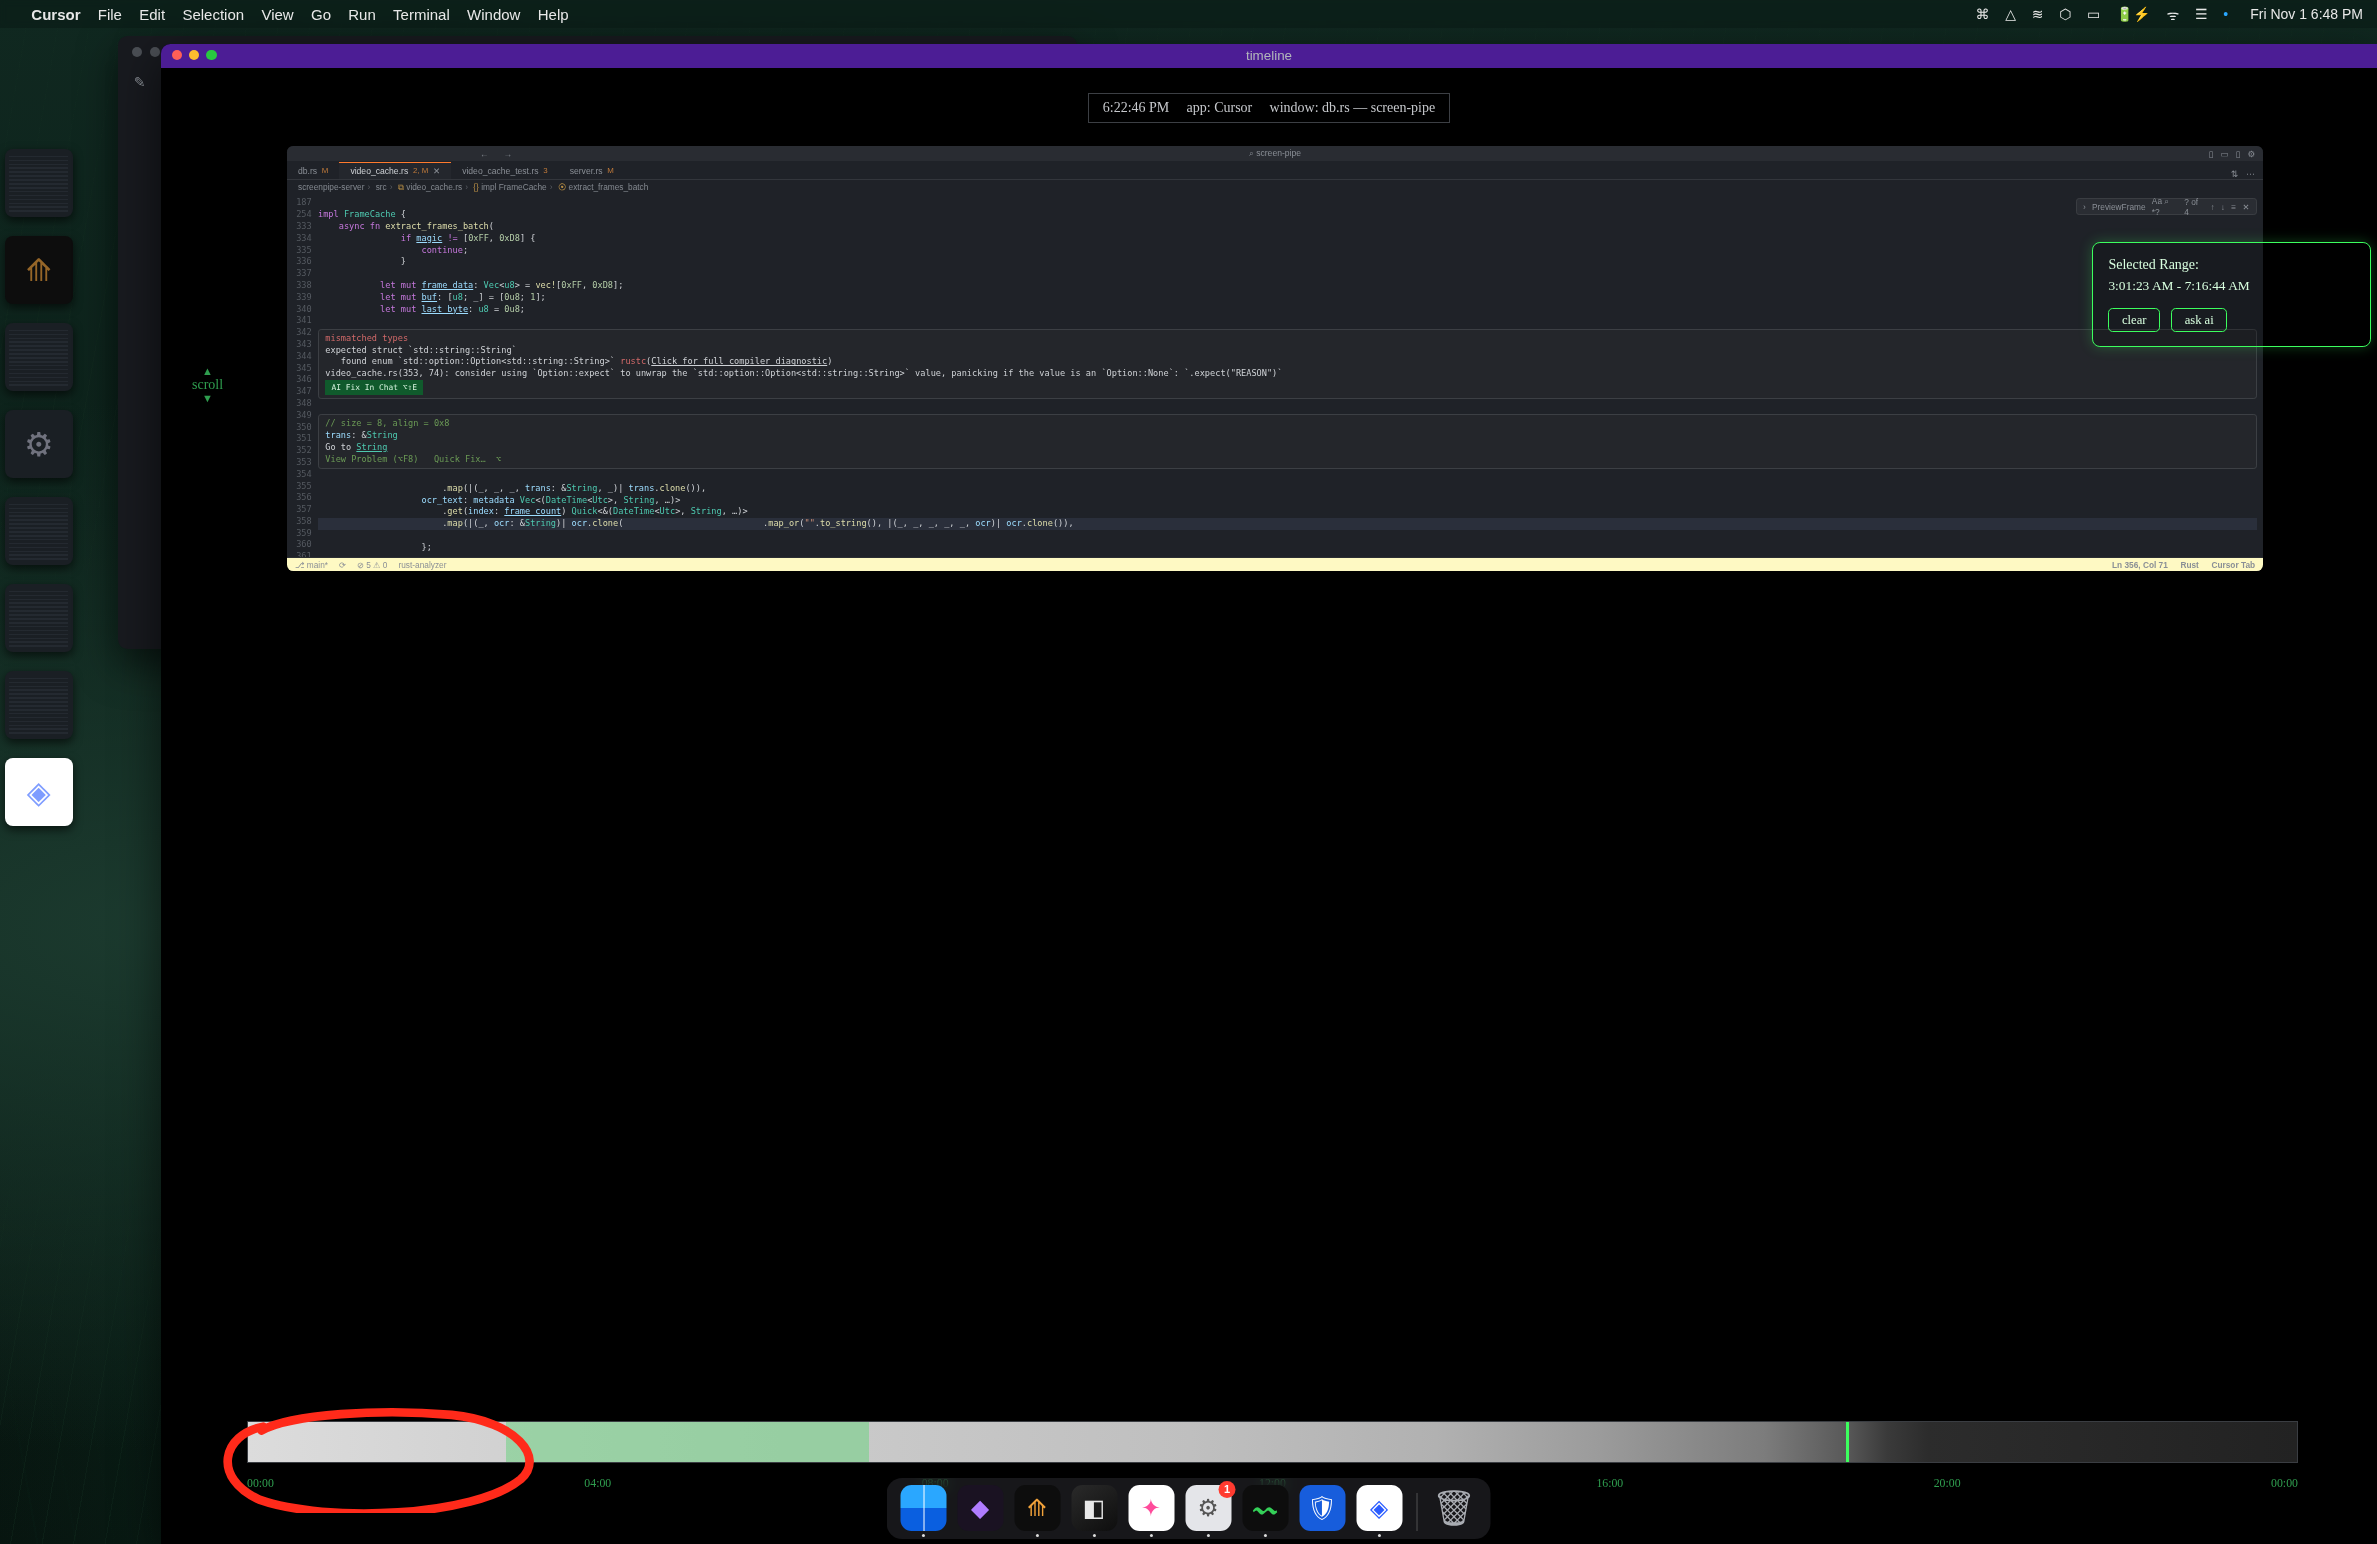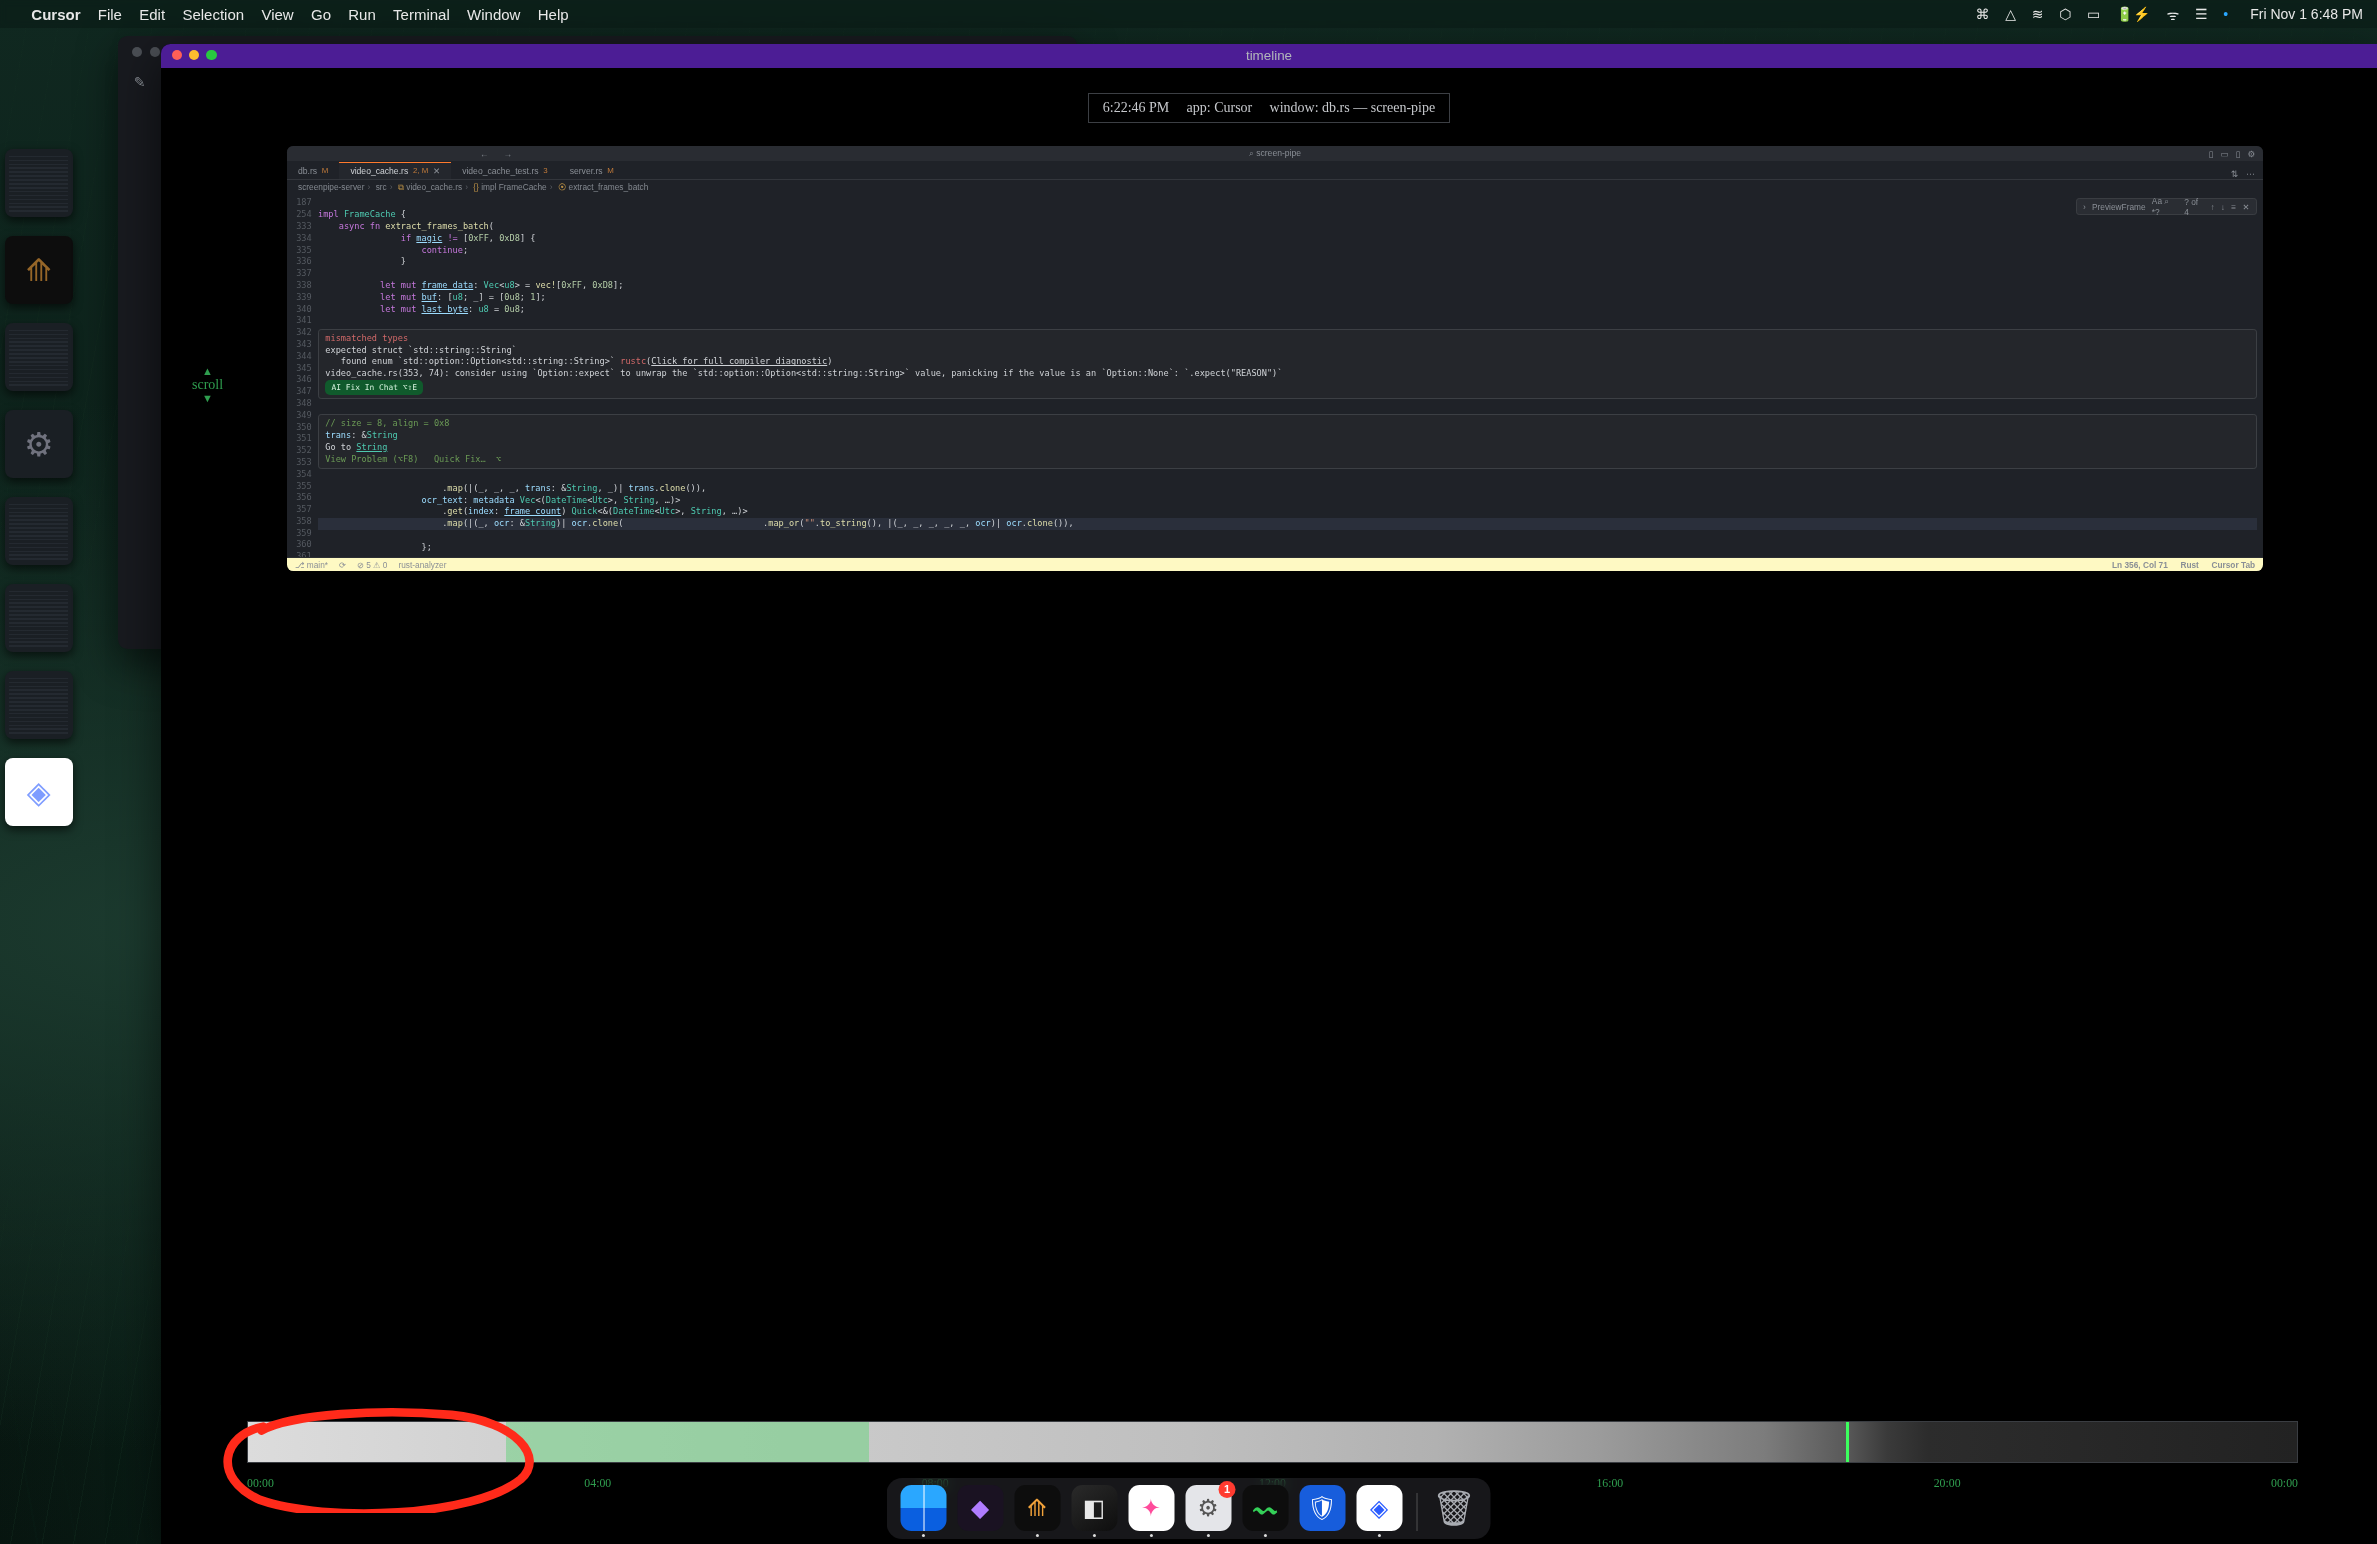--- a/index.html
+++ b/index.html
@@ -161,21 +161,21 @@
   .et-code .cm   { color:#6a9955; }
   .et-code .err  { color:#d16969; }
   .et-code .link { text-decoration:underline; }
   .et-code .macro{ color:#dcdcaa; }
   .et-code .border-box {
     display:block; border:0.8px solid #3c3f44; border-radius:3.1px;
     padding:3.1px 6.3px; margin:1.6px 0; background:#24262b;
   }
   .et-code .ai-btn {
     display:inline-block; background:#105a2c; color:#d5f2dd;
-    padding:1.6px 6.3px; border-radius:5px; font-size:7.9px;
+    padding:1.6px 6.3px; border-radius:0; font-size:7.9px;
   }
   .et-code .hl-line { background:rgba(62,72,94,.35); display:block; }
 
   .et-findbar {
     position:absolute; top:52px; right:6.3px; width:181px; height:17.3px;
     background:#2a2d33; border:0.8px solid #3a3d42; border-radius:3.1px;
     display:flex; align-items:center; padding:0 6.3px; gap:6.3px;
     font-size:8.3px; color:#8a8f96;
   }
   .et-findbar .count { margin-left:auto; }
@@ -494,20 +494,28 @@
       <span>⊘ 5 ⚠ 0</span>
       <span>rust-analyzer</span>
       <span class="right">
         <span>Ln 356, Col 71</span>
         <span>Rust</span>
         <span>Cursor Tab</span>
       </span>
     </div>
   </div>
 
+  <div class="range-panel">
+    <div class="heading">Selected Range:</div>
+    <div class="range">3:01:23 AM - 7:16:44 AM</div>
+    <div class="btns">
+      <button>clear</button>
+      <button>ask ai</button>
+    </div>
+  </div>
 
   <div class="timeline-wrap">
     <div class="timeline-track">
       <div class="sel" id="tl-sel" style="left: 12.6%; width: 17.7%;"></div>
       <div class="cursor" id="tl-cur" style="left: 78%;"></div>
     </div>
     <div class="timeline-ticks">
       <span>00:00</span>
       <span>04:00</span>
       <span>08:00</span>

